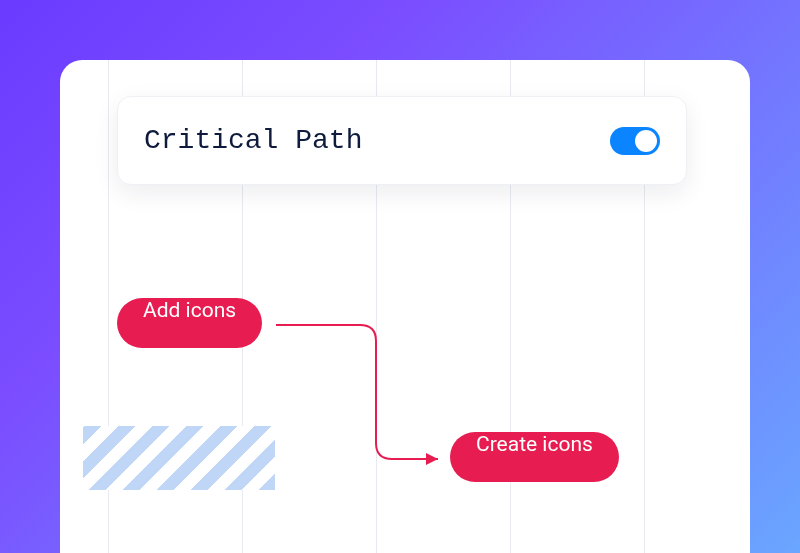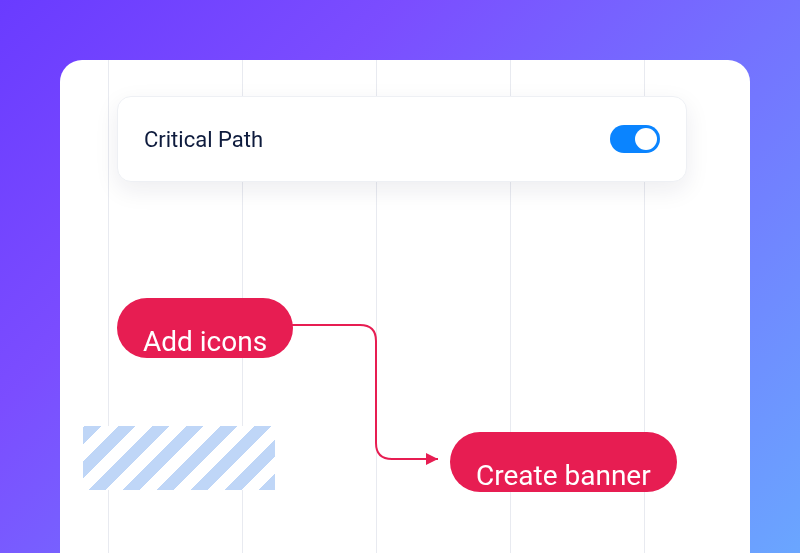--- a/index.html
+++ b/index.html
@@ -31,37 +31,37 @@
       background: #fff;
       border: 1px solid #eef0f4;
       border-radius: 14px;
       box-shadow: 0 8px 24px rgba(20,30,60,0.08);
       padding: 18px 24px;
     }
     .toggle-row {
       display: flex; justify-content: space-between; align-items: center;
       padding: 10px 2px;
     }
-    .toggle-label { font-size: 22px; color: #0e1b3d; }
+    .toggle-label { font-size: 28px; color: #0e1b3d; font-family: Liberation Mono, monospace; }
     .switch {
       width: 50px; height: 28px; border-radius: 999px; position: relative;
       background: #0a84ff;
     }
     .switch-knob {
       position: absolute; top: 3px; right: 3px;
       width: 22px; height: 22px; border-radius: 50%;
       background: #fff;
     }
 
     .task {
       position: absolute;
-      height: 60px; border-radius: 999px;
+      height: 50px; border-radius: 999px;
       background: #e71d52;
-      color: #fff; font-size: 28px;
-      display: flex; align-items: flex-end; justify-content: center;
+      color: #fff; font-size: 21px;
+      display: flex; align-items: flex-start; justify-content: center;
       padding: 0 26px;
       white-space: nowrap;
     }
     .task-a { left: 57px; top: 238px; }
     .task-b { left: 390px; top: 372px; }
 
     .slack {
       position: absolute;
       left: 23px; top: 366px;
       width: 192px; height: 64px;
@@ -96,21 +96,21 @@
         </div>
       </div>
     </div>
 
     <div class="slack"></div>
 
     <div class="task task-a">
       <span>Add icons</span>
     </div>
     <div class="task task-b">
-      <span>Create banner</span>
+      <span>Create icons</span>
     </div>
 
     <svg class="connector" width="690" height="493">
       <path d="M 216 265 L 300 265 Q 316 265 316 281 L 316 383 Q 316 399 332 399 L 378 399"></path>
       <polygon class="arrowhead" points="378,399 366,393 366,405"></polygon>
     </svg>
 
   </div>
 </div>
 

